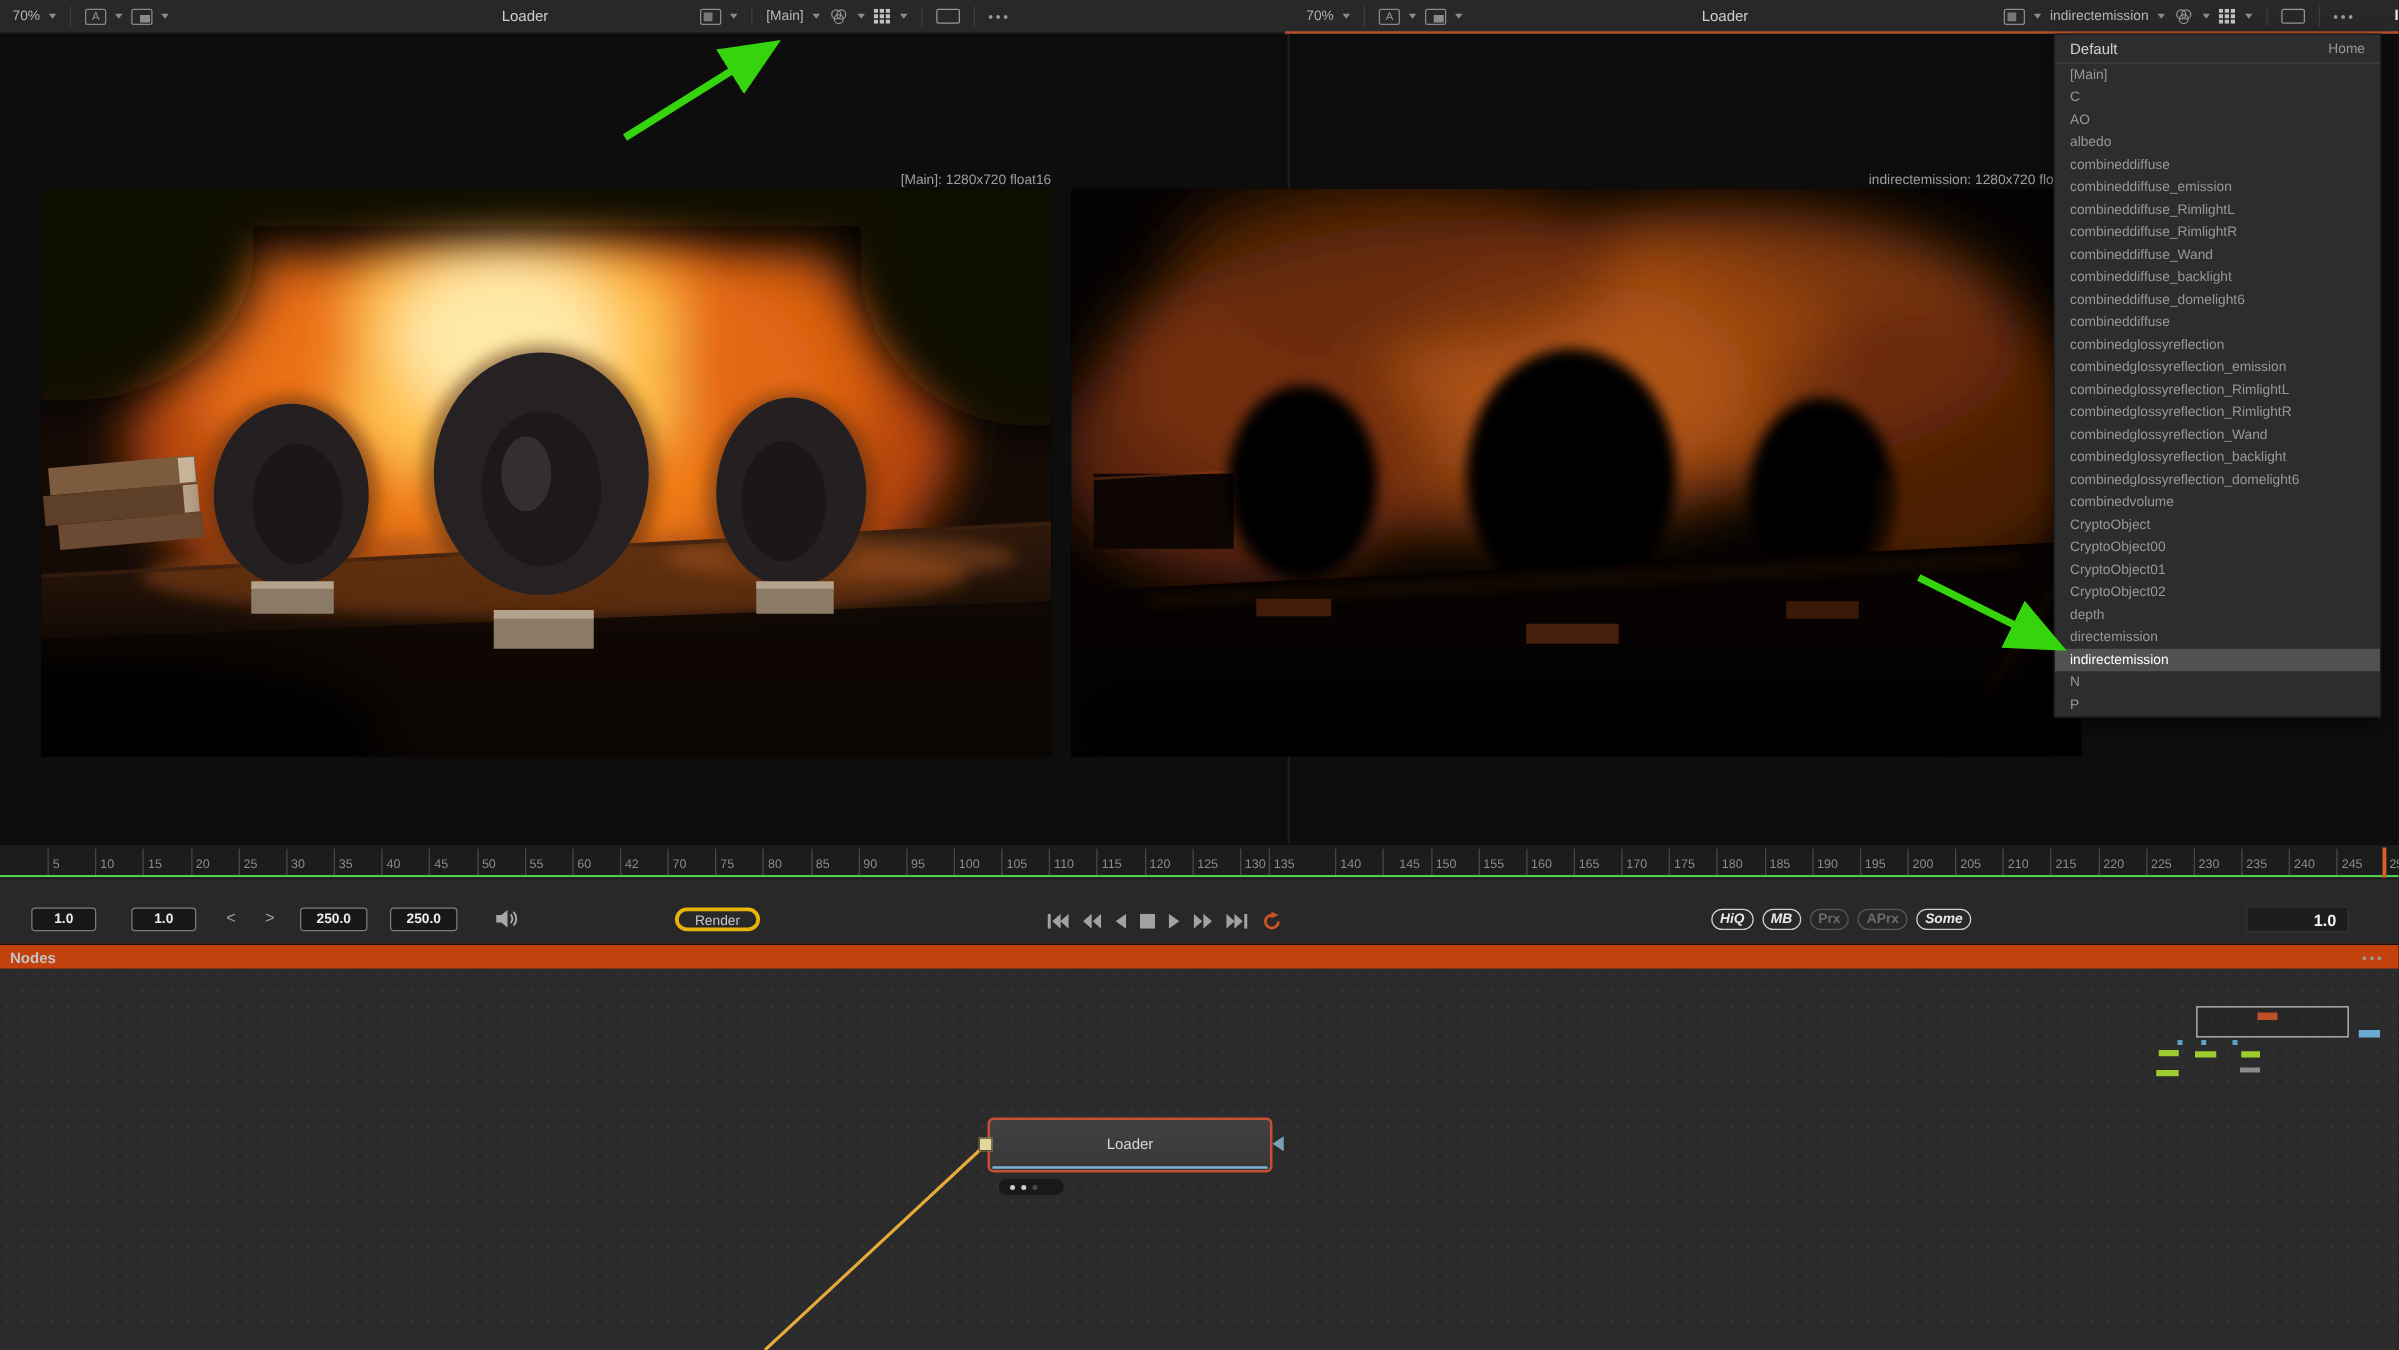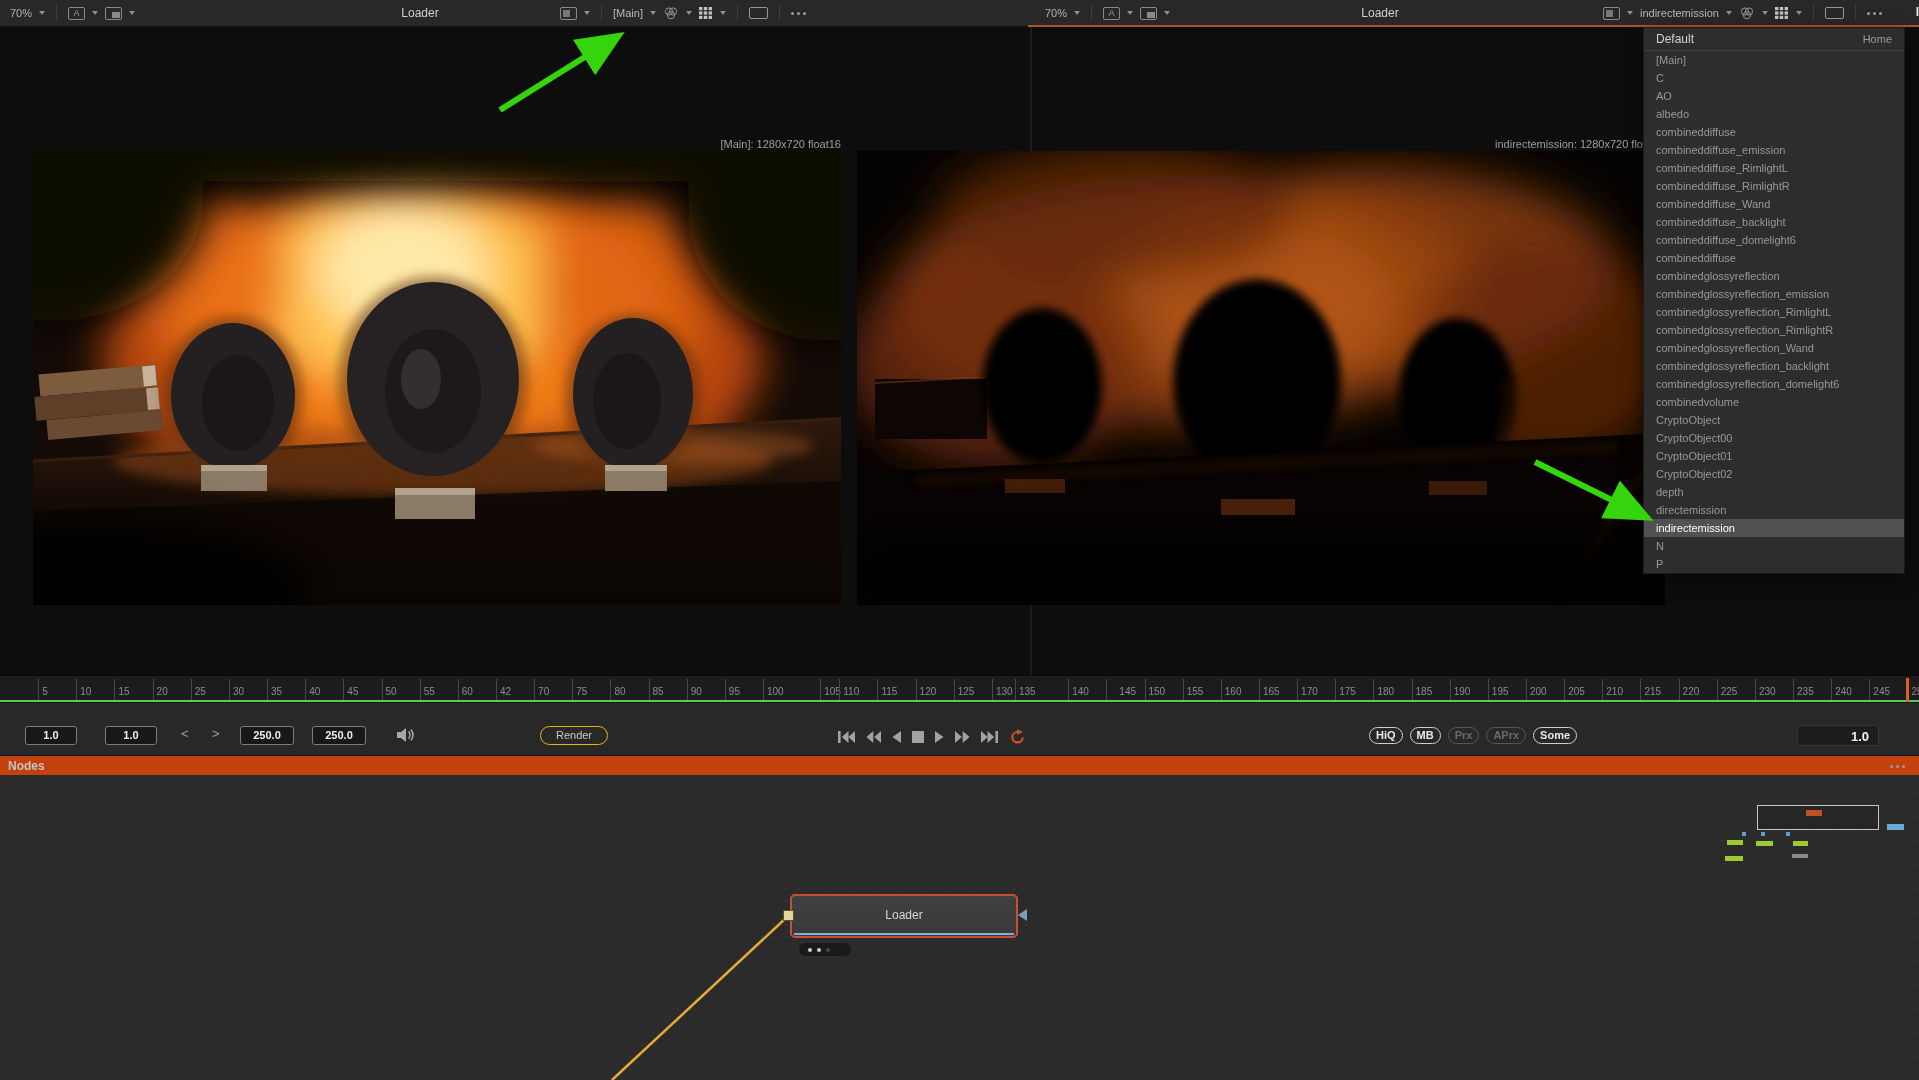--- a/index.html
+++ b/index.html
@@ -57,27 +57,27 @@
   .playhead { position:absolute; left:1906px; top:678px; width:3px; height:24px; background:#dd5f26; z-index:6; }
 
   
   .transport-bar { position:absolute; top:702px; left:0; width:1919px; height:53px; background:#282828;
     border-top:1px solid #181818; }
   .num-field { position:absolute; top:23px; height:19px; line-height:17px; background:#181818;
     border:1px solid #7c7c7c; border-radius:3px; color:#ededed; font-size:11px; font-weight:bold;
     text-align:center; }
   .step-btn { position:absolute; top:23px; color:#9e9e9e; font-size:13px; }
   .render-btn { position:absolute; left:540px; top:23px; width:68px; height:19px; line-height:17px;
-    border:1px solid #eab308; border-radius:10px; color:#c9c9c9; font-size:11px; text-align:center; }
+    border:3px solid #eab308; border-radius:10px; color:#c9c9c9; font-size:11px; text-align:center; }
   .transport { position:absolute; left:838px; top:26px; display:flex; gap:11px; align-items:center; }
   .transport .tbtn svg { fill:#a2a2a2; display:block; }
   .pills { position:absolute; left:1369px; top:24px; display:flex; gap:7px; align-items:center; }
   .pill { height:17px; line-height:15px; padding:0 6px; border-radius:9px; border:1px solid;
     font-size:11px; font-weight:bold; }
-  .pill.on { border-color:#cfcfcf; color:#e9e9e9; }
+  .pill.on { border-color:#cfcfcf; color:#e9e9e9;font-style:italic; }
   .pill.off { border-color:#565656; color:#6b6b6b; }
   .scale-field { position:absolute; left:1797px; top:22px; width:82px; height:21px; line-height:21px;
     background:#1d1d1d; border:1px solid #353535; border-radius:2px; color:#f2f2f2; font-size:13px;
     font-weight:bold; text-align:right; padding-right:9px; }
 
   
   .nodes-header { position:absolute; top:755px; left:0; width:1919px; height:20px; background:#c2410c;
     border-top:1px solid #121212; }
   .nodes-title { position:absolute; left:8px; top:0; line-height:20px; font-size:12px; font-weight:bold; color:#c5c5c5; }
   .nodes-dots { position:absolute; right:14px; top:9px; }
@@ -401,21 +401,21 @@
       <div class="tick" style="left: 419.65px;">55</div>
       <div class="tick" style="left: 457.8px;">60</div>
       <div class="tick" style="left: 495.95px;">42</div>
       <div class="tick" style="left: 534.1px;">70</div>
       <div class="tick" style="left: 572.25px;">75</div>
       <div class="tick" style="left: 610.4px;">80</div>
       <div class="tick" style="left: 648.55px;">85</div>
       <div class="tick" style="left: 686.7px;">90</div>
       <div class="tick" style="left: 724.85px;">95</div>
       <div class="tick" style="left: 763px;">100</div>
-      <div class="tick" style="left: 801.15px; margin-left: 19px;">105</div>
+      <div class="tick" style="left: 801.15px;">105</div>
       <div class="tick" style="left: 839.3px;">110</div>
       <div class="tick" style="left: 877.45px;">115</div>
       <div class="tick" style="left: 915.6px;">120</div>
       <div class="tick" style="left: 953.75px;">125</div>
       <div class="tick" style="left: 991.9px;">130</div>
       <div class="tick" style="left: 1015px;">135</div>
       <div class="tick" style="left: 1068.2px;">140</div>
       <div class="tick" style="left: 1106.35px; padding-left: 12px;">145</div>
       <div class="tick" style="left: 1144.5px;">150</div>
       <div class="tick" style="left: 1182.65px;">155</div>

